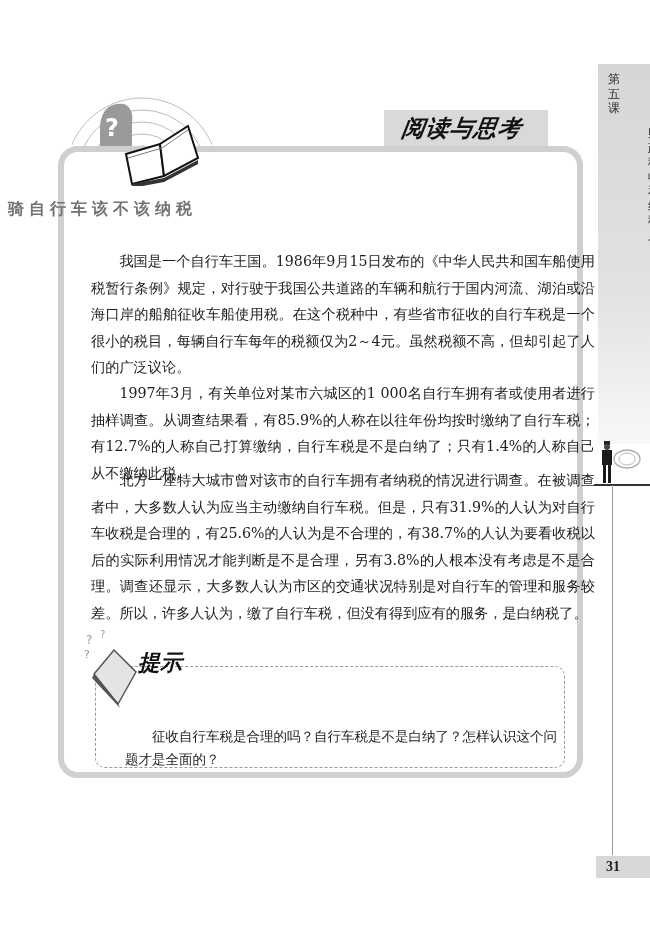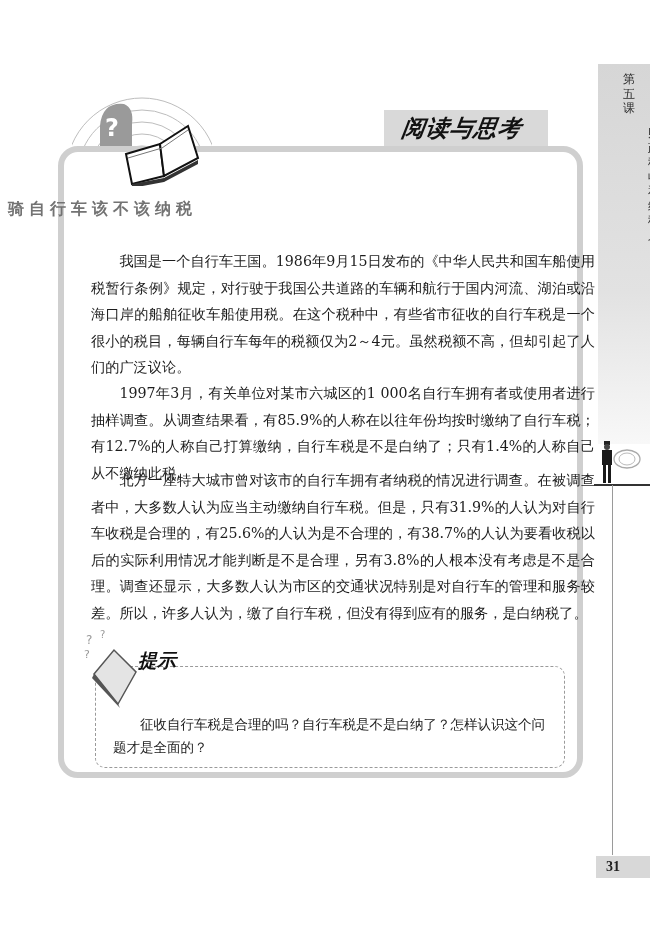--- a/index.html
+++ b/index.html
@@ -4,21 +4,21 @@
 <style>
   html, body { margin:0; padding:0; }
   body { width:650px; height:943px; background:#ffffff; position:relative; overflow:hidden;
          font-family:"DejaVu Serif", serif; color:#1a1a1a; }
 
   
   .side-tab { position:absolute; left:598px; top:64px; width:52px; height:380px;
               background:linear-gradient(to bottom,#d6d6d6 0%,#e2e2e2 60%,#f8f8f8 100%); }
   .side-tab .vtxt { position:absolute; left:8px; width:16px; font-family:"DejaVu Sans", sans-serif;
               font-size:12px; line-height:14.5px; color:#2a2a2a; word-break:break-all; text-align:center; }
-  .side-tab .lesson { top:8px;margin-left:15px; }
+  .side-tab .lesson { top:8px; }
   .side-tab .topic { top:62px;margin-left:40px; }
 
   .guard { position:absolute; left:597px; top:435px; width:48px; height:48px; }
   .side-hline { position:absolute; left:594px; top:484px; width:56px; height:1.5px; background:#333; }
   .side-vline { position:absolute; left:612px; top:485px; width:1px; height:370px; background:#9a9a9a; }
   .page-num { position:absolute; left:596px; top:856px; width:64px; height:22px; background:#d8d8d8;
               font-family:Liberation Serif, serif; font-size:14px; font-weight:bold; color:#222;
               line-height:22px; padding-left:10px; box-sizing:border-box; }
 
   
@@ -38,23 +38,23 @@
            font-size:14.2px; line-height:26.5px; color:#1c1c1c; text-align:justify; text-indent:2em; margin:12px; }
   .p1 { top:236px; }
   .p2 { top:368px; }
   .p3 { top:455px; }
 
   
   .hint-box { position:absolute; left:95px; top:666px; width:470px; height:102px;
               border:1px dashed #9a9a9a; border-radius:10px; box-sizing:border-box; }
   .hint-icon { position:absolute; left:84px; top:630px; width:60px; height:78px; }
   .hint-title { position:absolute; left:138px; top:648px; font-family:"DejaVu Sans", sans-serif;
-              font-style:italic; font-weight:bold; font-size:19px; color:#111; }
+              font-style:italic; font-weight:bold; font-size:22px; color:#111; }
   .hint-text { position:absolute; left:113px; width:440px; top:713px; font-family:"DejaVu Serif", serif;
-              font-size:13.5px; line-height:23px; color:#222; text-indent:2em; margin:0; }
+              font-size:13.5px; line-height:23px; color:#222; text-indent:2em; margin:12px; }
 </style>
 </head>
 <body>
 
 <div class="side-tab">
   <div class="vtxt lesson">第五课</div>
   <div class="vtxt topic">财政税收和纳税人</div>
 </div>
 
 <svg class="guard" viewBox="0 0 48 48">

